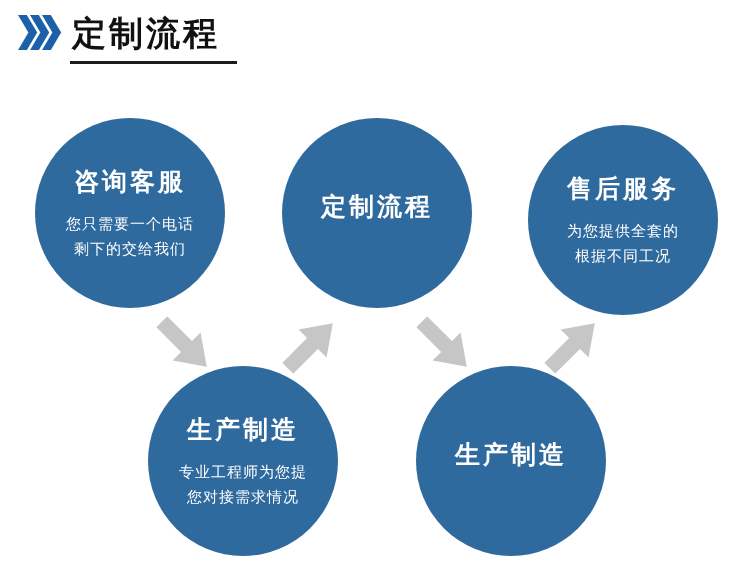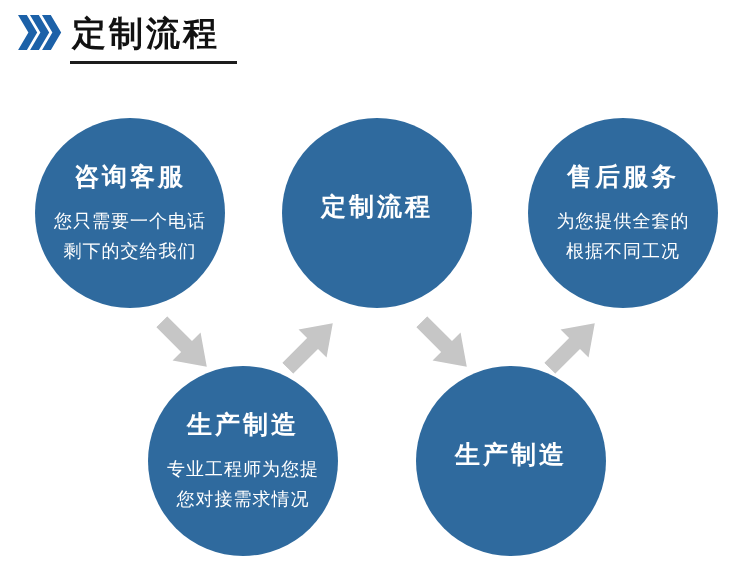--- a/index.html
+++ b/index.html
@@ -72,29 +72,29 @@
     text-align: center;
     padding: 0 16px;
   }
   .step-title {
     font-size: 25px;
     font-weight: bold;
     letter-spacing: 3px;
     margin-bottom: 14px;
   }
   .step-desc {
-    font-size: 18px;
+    font-size: 15px;
     line-height: 1.65;
     white-space: pre-line;
     letter-spacing: 1px;
     font-family: Liberation Serif, serif;
   }
   .circle-1 { left: 35px;  top: 118px; }
   .circle-3 { left: 282px; top: 118px; }
-  .circle-5 { left: 528px; top: 118px; }
+  .circle-5 { left: 528px; top: 125px; }
   .circle-2 { left: 148px; top: 366px; }
   .circle-4 { left: 416px; top: 366px; }
 
   
   .flow-arrow {
     position: absolute;
     width: 66px;
     height: 46px;
   }
   .flow-arrow svg { width: 100%; height: 100%; display: block; }

